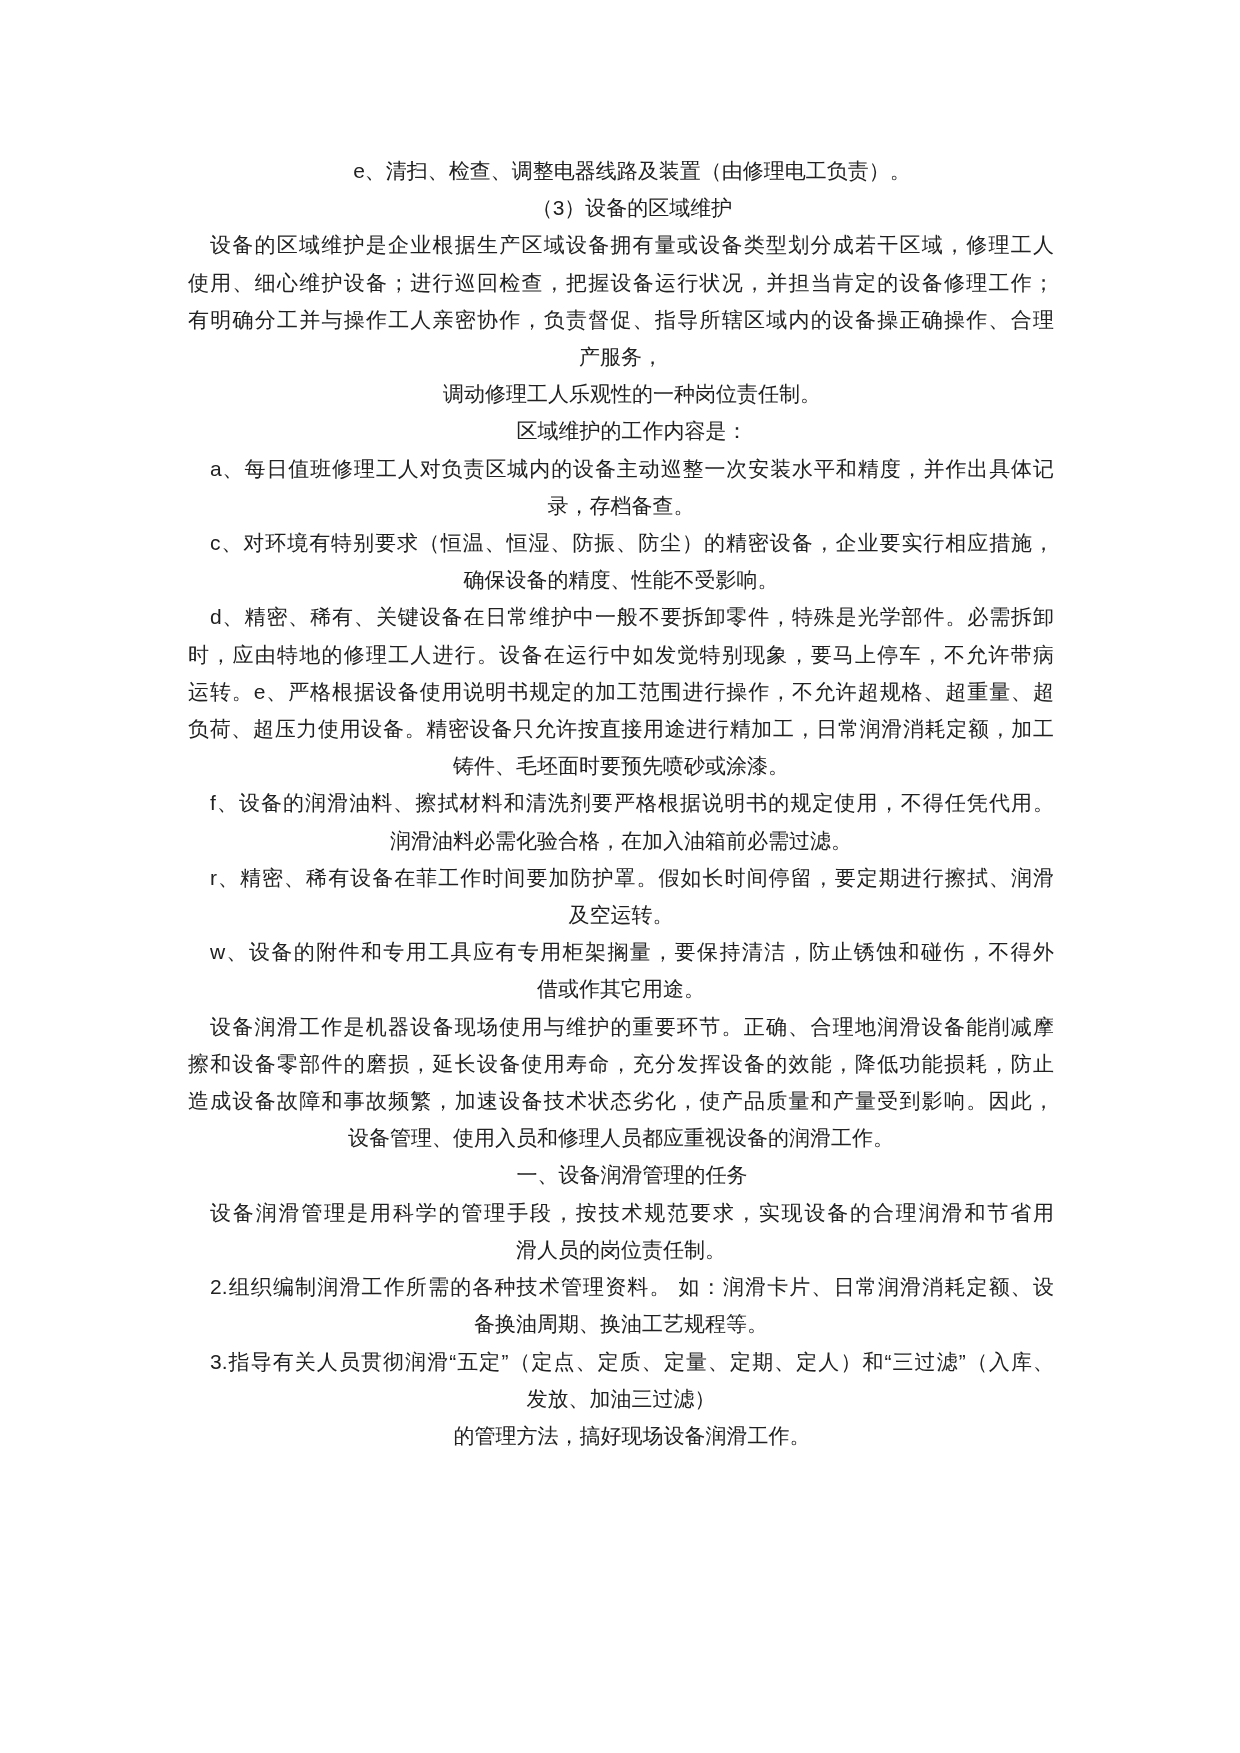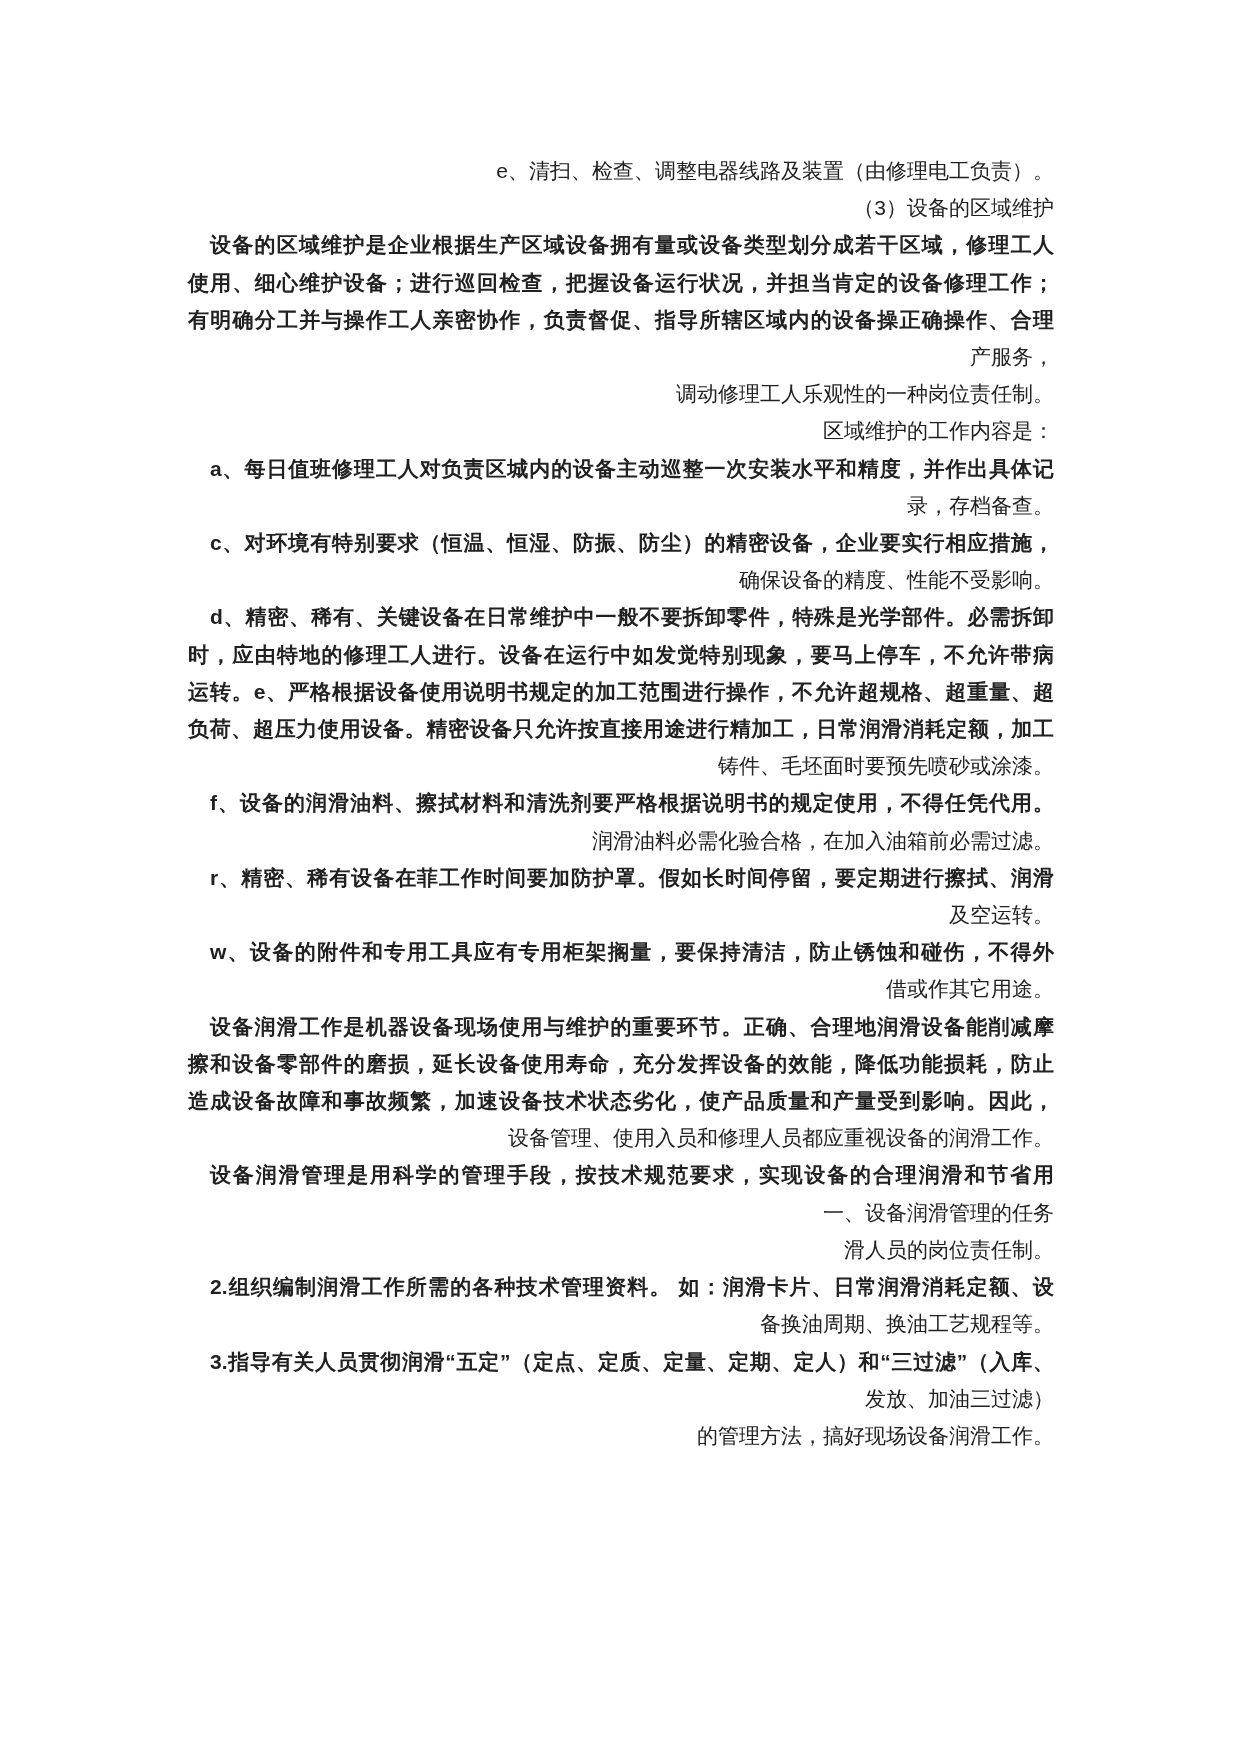--- a/index.html
+++ b/index.html
@@ -26,31 +26,30 @@
     position: absolute;
     left: 188px;
     top: 152px;
     width: 866px;
     color: #212121;
     font-size: 21px;
     line-height: 37.2px;
   }
   .line {
     white-space: nowrap;
-    text-align: right;
+    text-align: center;
   }
   .line.indent {
     text-indent: 22px;
   }
   .line.fill {
     white-space: normal;
     text-align: justify;
     text-align-last: justify;
     text-justify: inter-ideograph;
-    font-weight: bold;
   }
 </style>
 </head>
 <body>
 
 <div class="page">
   <div class="text-block" id="doc-text">
       <div class="line indent">e、清扫、检查、调整电器线路及装置（由修理电工负责）。</div>
       <div class="line indent">（3）设备的区域维护</div>
       <div class="line indent fill">设备的区域维护是企业根据生产区域设备拥有量或设备类型划分成若干区域，修理工人</div>
@@ -71,22 +70,22 @@
       <div class="line indent fill">f、设备的润滑油料、擦拭材料和清洗剂要严格根据说明书的规定使用，不得任凭代用。</div>
       <div class="line">润滑油料必需化验合格，在加入油箱前必需过滤。</div>
       <div class="line indent fill">r、精密、稀有设备在菲工作时间要加防护罩。假如长时间停留，要定期进行擦拭、润滑</div>
       <div class="line">及空运转。</div>
       <div class="line indent fill">w、设备的附件和专用工具应有专用柜架搁量，要保持清洁，防止锈蚀和碰伤，不得外</div>
       <div class="line">借或作其它用途。</div>
       <div class="line indent fill">设备润滑工作是机器设备现场使用与维护的重要环节。正确、合理地润滑设备能削减摩</div>
       <div class="line fill">擦和设备零部件的磨损，延长设备使用寿命，充分发挥设备的效能，降低功能损耗，防止</div>
       <div class="line fill">造成设备故障和事故频繁，加速设备技术状态劣化，使产品质量和产量受到影响。因此，</div>
       <div class="line">设备管理、使用入员和修理人员都应重视设备的润滑工作。</div>
+      <div class="line indent">一、设备润滑管理的任务</div>
       <div class="line indent fill">设备润滑管理是用科学的管理手段，按技术规范要求，实现设备的合理润滑和节省用</div>
-      <div class="line indent">一、设备润滑管理的任务</div>
       <div class="line">滑人员的岗位责任制。</div>
       <div class="line indent fill">2.组织编制润滑工作所需的各种技术管理资料。 如：润滑卡片、日常润滑消耗定额、设</div>
       <div class="line">备换油周期、换油工艺规程等。</div>
       <div class="line indent fill">3.指导有关人员贯彻润滑“五定”（定点、定质、定量、定期、定人）和“三过滤”（入库、</div>
       <div class="line">发放、加油三过滤）</div>
       <div class="line indent">的管理方法，搞好现场设备润滑工作。</div>
     </div>
 </div>
 
 </body></html>

